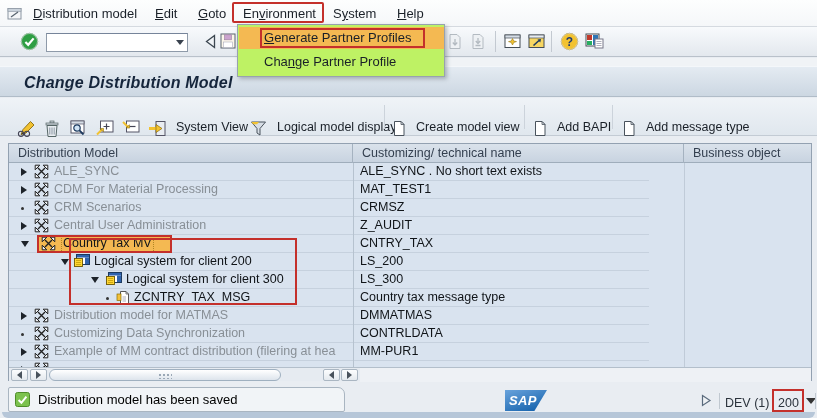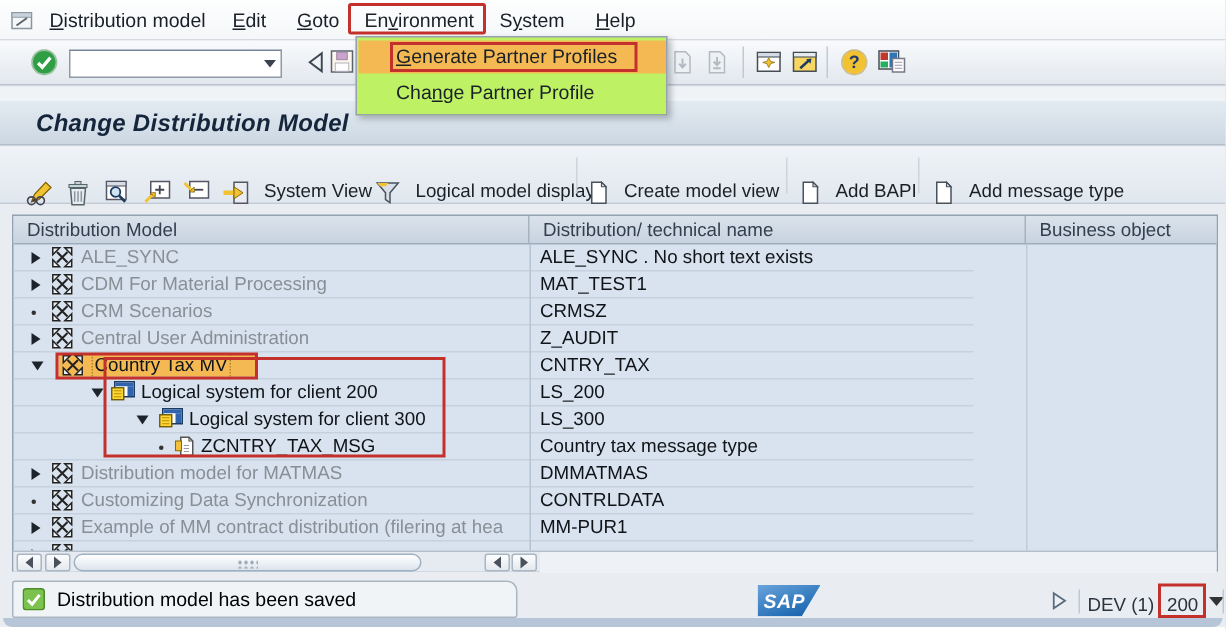--- a/index.html
+++ b/index.html
@@ -230,21 +230,21 @@
       <span class="at-label">Add message type</span>
     </div>
     <div class="at-sep" style="left: 384px;"></div>
     <div class="at-sep" style="left: 524px;"></div>
     <div class="at-sep" style="left: 612px;"></div>
   </div>
 
 <div id="panel">
   <div id="thead">
     <div class="th" style="left:0;width:344px">Distribution Model</div>
-    <div class="th" style="left:344px;width:331px">Distribution/ technical name</div>
+    <div class="th" style="left:344px;width:331px">Customizing/ technical name</div>
     <div class="th" style="left:675px;width:127px;border-right:none">Business object</div>
   </div>
   <div id="rows">
       <div class="trow">
         <div class="tleft">
           <span class="expander" style="left:12px">
             <span class="exp-right"></span>
           </span>
           <span class="ticon" style="left:25px"><svg width="15" height="15" viewBox="0 0 15 15">
               <path d="M4,4 L11,11 M11,4 L4,11" stroke="#222" stroke-width="1.4" fill="none"></path>

